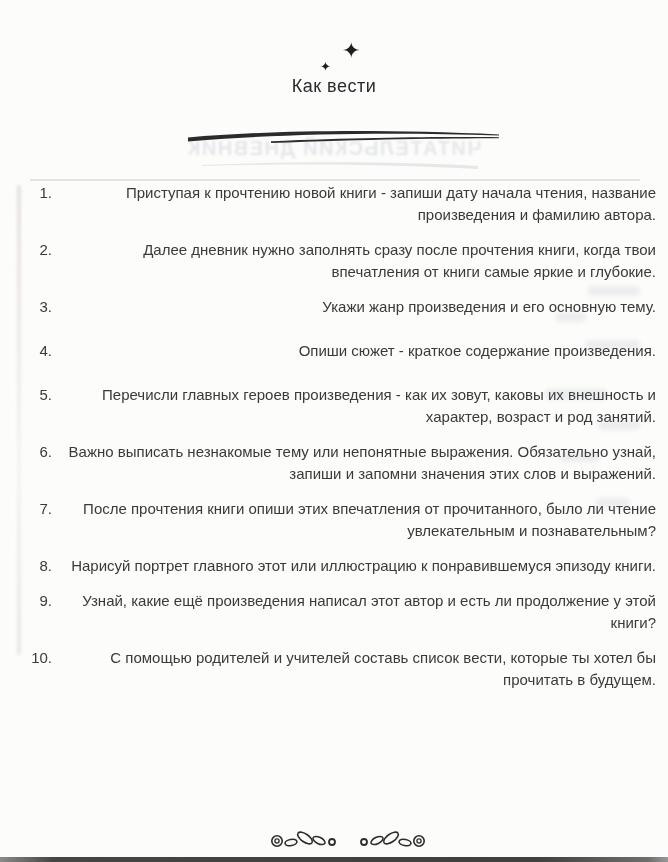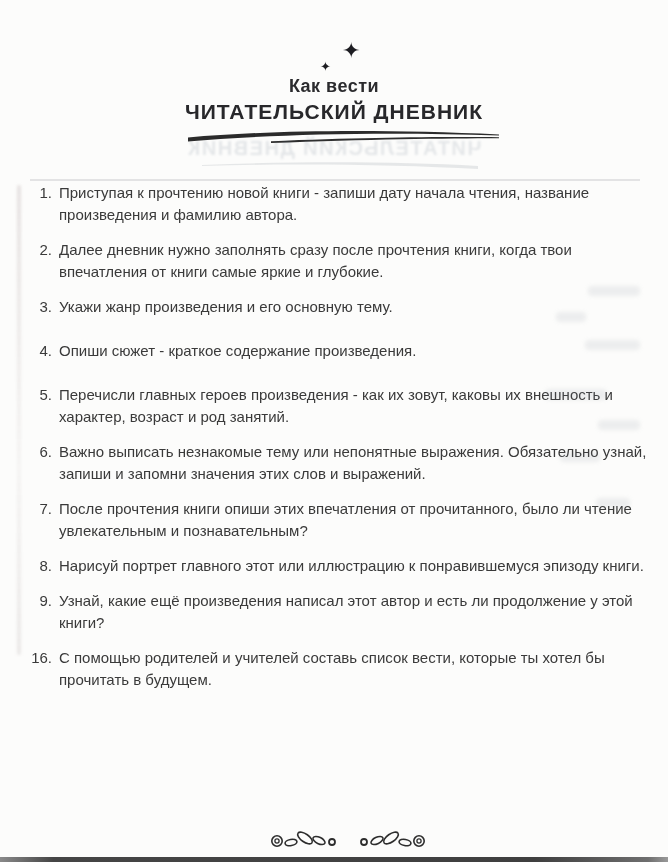--- a/index.html
+++ b/index.html
@@ -27,21 +27,21 @@
   .sparkle.small { left: 320px; top: 60px; font-size: 13px; }
   .sparkle.big   { left: 342px; top: 40px; font-size: 22px; }
 
   .title-line1 {
     position: absolute;
     top: 76px;
     left: 0;
     width: 100%;
     text-align: center;
     font-size: 18px;
-    font-weight: bold;
+    font-weight: normal;
     letter-spacing: 0.5px;
     color: #2b2b2e;
     margin: 0;
   }
   .title-line2 {
     position: absolute;
     top: 100px;
     left: 0;
     width: 100%;
     text-align: center;
@@ -107,20 +107,21 @@
   .instructions li.gap-lg { margin-bottom: 22px; }
   .instructions .num {
     flex: none;
     width: 30px;
     text-align: right;
     padding-right: 7px;
   }
   .instructions .text {
     flex: 1;
     padding-right: 6px;
+    text-align: right;
   }
 
   
   .ornament {
     position: absolute;
     left: 268px;
     top: 827px;
   }
   .bottom-edge {
     position: absolute;
@@ -158,21 +159,20 @@
 </style>
 </head>
 <body>
 
 <div class="page">
 
   <span class="sparkle small">✦</span>
   <span class="sparkle big">✦</span>
 
   <h2 class="title-line1">Как вести</h2>
-  <h1 class="title-line2">ЧИТАТЕЛЬСКИЙ ДНЕВНИК</h1>
 
   <svg class="swoosh" width="315" height="20" viewBox="0 0 315 20" aria-hidden="true">
     <path d="M2,9.5 C80,2.5 190,0.8 313,6.5 L313,7.6 C190,3.6 80,6.8 2,13.5 Z" fill="#2b2b2b"></path>
     <path d="M85,13.2 C180,9.2 260,8.6 313,9.2 L313,10.2 C260,10.2 180,11.4 85,15.0 Z" fill="#2e2e2e"></path>
   </svg>
 
   <div class="ghost-title">ЧИТАТЕЛЬСКИЙ ДНЕВНИК</div>
   <svg class="ghost-swoosh" width="280" height="14" viewBox="0 0 280 14" aria-hidden="true">
     <path d="M2,6 C80,1.5 180,1 278,5 L278,6 C180,3 80,5 2,9 Z" fill="#55606c"></path>
   </svg>
@@ -209,21 +209,21 @@
     </li>
     <li>
       <span class="num">8.</span>
       <span class="text">Нарисуй портрет главного этот или иллюстрацию к понравившемуся эпизоду книги.</span>
     </li>
     <li>
       <span class="num">9.</span>
       <span class="text">Узнай, какие ещё произведения написал этот автор и есть ли продолжение у этой книги?</span>
     </li>
     <li>
-      <span class="num">16.</span>
+      <span class="num">10.</span>
       <span class="text">С помощью родителей и учителей составь список вести, которые ты хотел бы прочитать в будущем.</span>
     </li>
   </ol>
 
   <svg class="ornament" width="160" height="26" viewBox="0 0 160 26" aria-hidden="true">
     <g fill="none" stroke="#2d2d2d">
 
       <circle cx="9" cy="14" r="5.2" stroke-width="1.6"></circle>
       <circle cx="9" cy="14" r="2.1" stroke-width="1.3"></circle>
       <ellipse cx="23" cy="15.5" rx="6" ry="3.1" stroke-width="1.6" transform="rotate(-10 23 15.5)"></ellipse>

